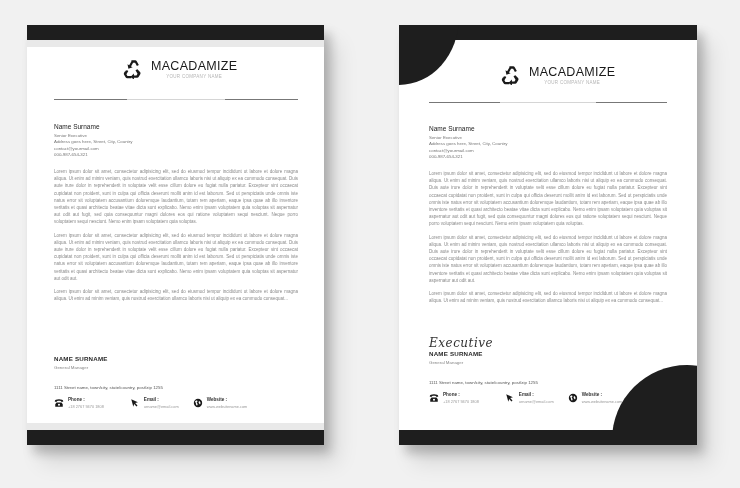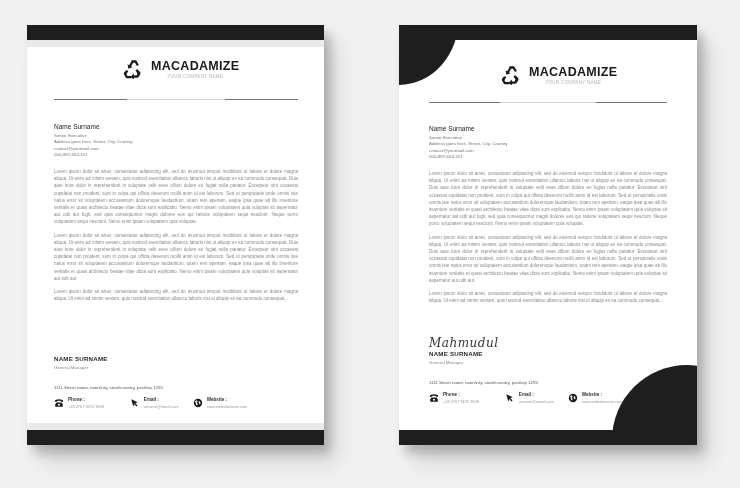--- a/index.html
+++ b/index.html
@@ -36,21 +36,21 @@
       position: absolute; right: -65px; bottom: -70px;
       width: 150px; height: 150px; border-radius: 50%;
       background: #1e1e1e;
     }
 
     .logo { position: absolute; display: flex; align-items: center; }
     .page-1 .logo { left: 96px; top: 34px; }
     .page-2 .logo { left: 102px; top: 40px; }
     .logo-icon { width: 20px; height: 20px; margin-right: 8px; }
     .logo-text { display: flex; flex-direction: column; align-items: center; }
-    .logo-name { font-size: 12.5px; font-weight: 700; letter-spacing: 0.3px; color: #1a1a1a; line-height: 13px; }
+    .logo-name { font-size: 12.5px; font-weight: 400; letter-spacing: 0.3px; color: #1a1a1a; line-height: 13px; }
     .logo-sub { font-size: 4.5px; color: #b5b5b5; letter-spacing: 0.3px; margin-top: 1px; }
 
     .rule { position: absolute; height: 1px; }
     .page-1 .rule { left: 27px; width: 244px; top: 74px; }
     .page-2 .rule { left: 30px; width: 238px; top: 77px; }
     .rule .seg-l, .rule .seg-r { position: absolute; top: 0; height: 1px; background: #777; }
     .rule .seg-m { position: absolute; top: 0; height: 1px; background: #d5d5d5; }
     .rule .seg-l { left: 0; width: 30%; }
     .rule .seg-m { left: 30%; width: 40%; }
     .rule .seg-r { left: 70%; width: 30%; }
@@ -211,21 +211,21 @@
     <div class="sender-line">contact@yourmail.com</div>
     <div class="sender-line">000-987-654-321</div>
   </div>
 
   <div class="body-text">
     <p>Lorem ipsum dolor sit amet, consectetur adipisicing elit, sed do eiusmod tempor incididunt ut labore et dolore magna aliqua. Ut enim ad minim veniam, quis nostrud exercitation ullamco laboris nisi ut aliquip ex ea commodo consequat. Duis aute irure dolor in reprehenderit in voluptate velit esse cillum dolore eu fugiat nulla pariatur. Excepteur sint occaecat cupidatat non proident, sunt in culpa qui officia deserunt mollit anim id est laborum. Sed ut perspiciatis unde omnis iste natus error sit voluptatem accusantium doloremque laudantium, totam rem aperiam, eaque ipsa quae ab illo inventore veritatis et quasi architecto beatae vitae dicta sunt explicabo. Nemo enim ipsam voluptatem quia voluptas sit aspernatur aut odit aut fugit, sed quia consequuntur magni dolores eos qui ratione voluptatem sequi nesciunt. Neque porro voluptatem sequi nesciunt. Nemo enim ipsam voluptatem quia voluptas.</p>
     <p>Lorem ipsum dolor sit amet, consectetur adipisicing elit, sed do eiusmod tempor incididunt ut labore et dolore magna aliqua. Ut enim ad minim veniam, quis nostrud exercitation ullamco laboris nisi ut aliquip ex ea commodo consequat. Duis aute irure dolor in reprehenderit in voluptate velit esse cillum dolore eu fugiat nulla pariatur. Excepteur sint occaecat cupidatat non proident, sunt in culpa qui officia deserunt mollit anim id est laborum. Sed ut perspiciatis unde omnis iste natus error sit voluptatem accusantium doloremque laudantium, totam rem aperiam, eaque ipsa quae ab illo inventore veritatis et quasi architecto beatae vitae dicta sunt explicabo. Nemo enim ipsam voluptatem quia voluptas sit aspernatur aut odit aut.</p>
     <p>Lorem ipsum dolor sit amet, consectetur adipisicing elit, sed do eiusmod tempor incididunt ut labore et dolore magna aliqua. Ut enim ad minim veniam, quis nostrud exercitation ullamco laboris nisi ut aliquip ex ea commodo consequat...</p>
   </div>
 
-  <div class="signature">Mahmudul</div>
+  <div class="signature">Executive</div>
 
   <div class="signee">
     <div class="signee-name">NAME SURNAME</div>
     <div class="signee-title">General Manager</div>
   </div>
 
   <div class="address">1111 Street name, town/city, state/country, post/zip 1255</div>
 
   <div class="contacts">
     <div class="contact phone">

